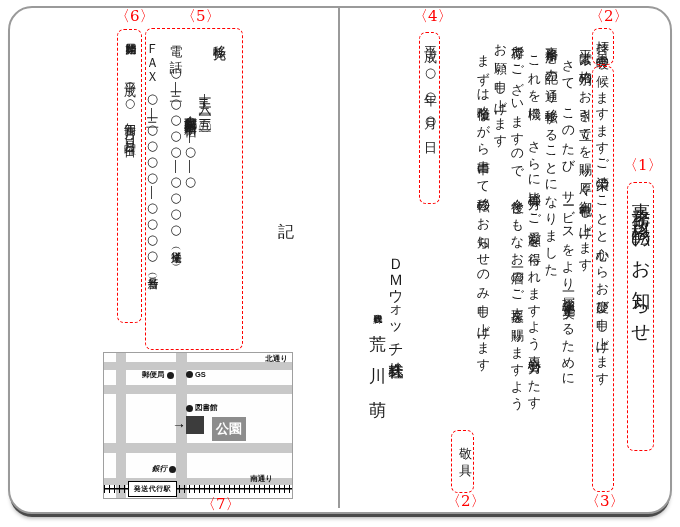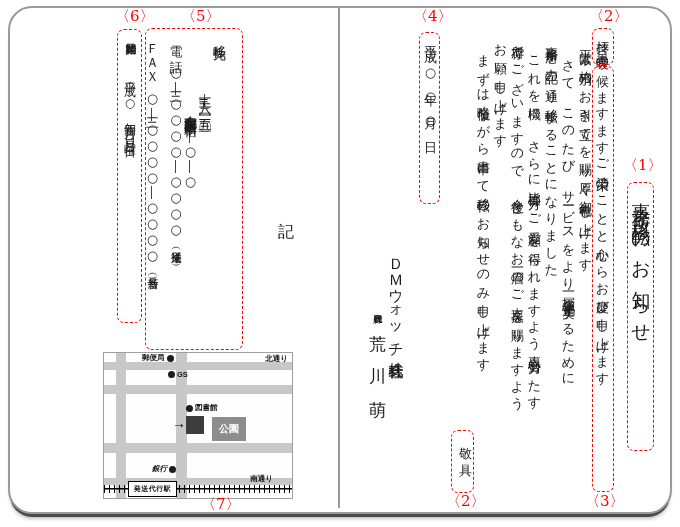--- a/index.html
+++ b/index.html
@@ -60,31 +60,31 @@
   .vs2{left:72px;top:0;width:11px;height:100%;}
   .hs1{left:0;top:9px;width:100%;height:8px;}
   .hs2{left:0;top:32px;width:100%;height:9px;}
   .hs3{left:0;top:90px;width:100%;height:10px;}
   .hs4{left:0;top:125px;width:100%;height:7px;}
   .mlbl{position:absolute;}
   .north{right:4px;top:1px;}
   .south{right:19px;top:121px;}
   .poi{position:absolute;display:flex;align-items:center;gap:2px;}
   .dot{width:7px;height:7px;border-radius:50%;background:#1c1c1c;display:inline-block;}
-  .po{left:38px;top:0;}
-  .gs{left:64px;top:17px;}
+  .po{left:38px;top:17px;}
+  .gs{left:82px;top:17px;}
   .lib{left:82px;top:50px;justify-content:center;}
   .bank{left:48px;top:111px;font-style:italic;}
   .dmbox{position:absolute;left:19px;top:59px;width:52px;height:27px;background:#fff;
          border:2px solid #000;display:flex;flex-direction:column;align-items:center;
          justify-content:center;line-height:1.25;font-size:7.5px;text-align:center;}
   .arrow{position:absolute;left:68px;top:62px;font-size:14px;font-weight:bold;color:#000;}
   .office{position:absolute;left:82px;top:63px;width:18px;height:18px;background:#3c3c3c;}
   .park{position:absolute;left:108px;top:64px;width:34px;height:24px;background:#8d8d8d;
-        color:#fff;display:flex;align-items:center;justify-content:center;font-size:10px;}
+        color:#fff;display:flex;align-items:center;justify-content:center;font-size:13px;}
   .railway{position:absolute;left:0;top:132px;width:100%;height:8px;
            background:
              linear-gradient(#000,#000) 0 50%/100% 1.5px no-repeat,
              repeating-linear-gradient(90deg,#000 0 1.2px,transparent 1.2px 5px);}
   .station{position:absolute;left:24px;top:128px;width:47px;height:14px;background:#fff;
            border:1.5px solid #000;display:flex;align-items:center;justify-content:center;
            font-size:7px;letter-spacing:.5px;}
 </style>
 </head>
 <body>

